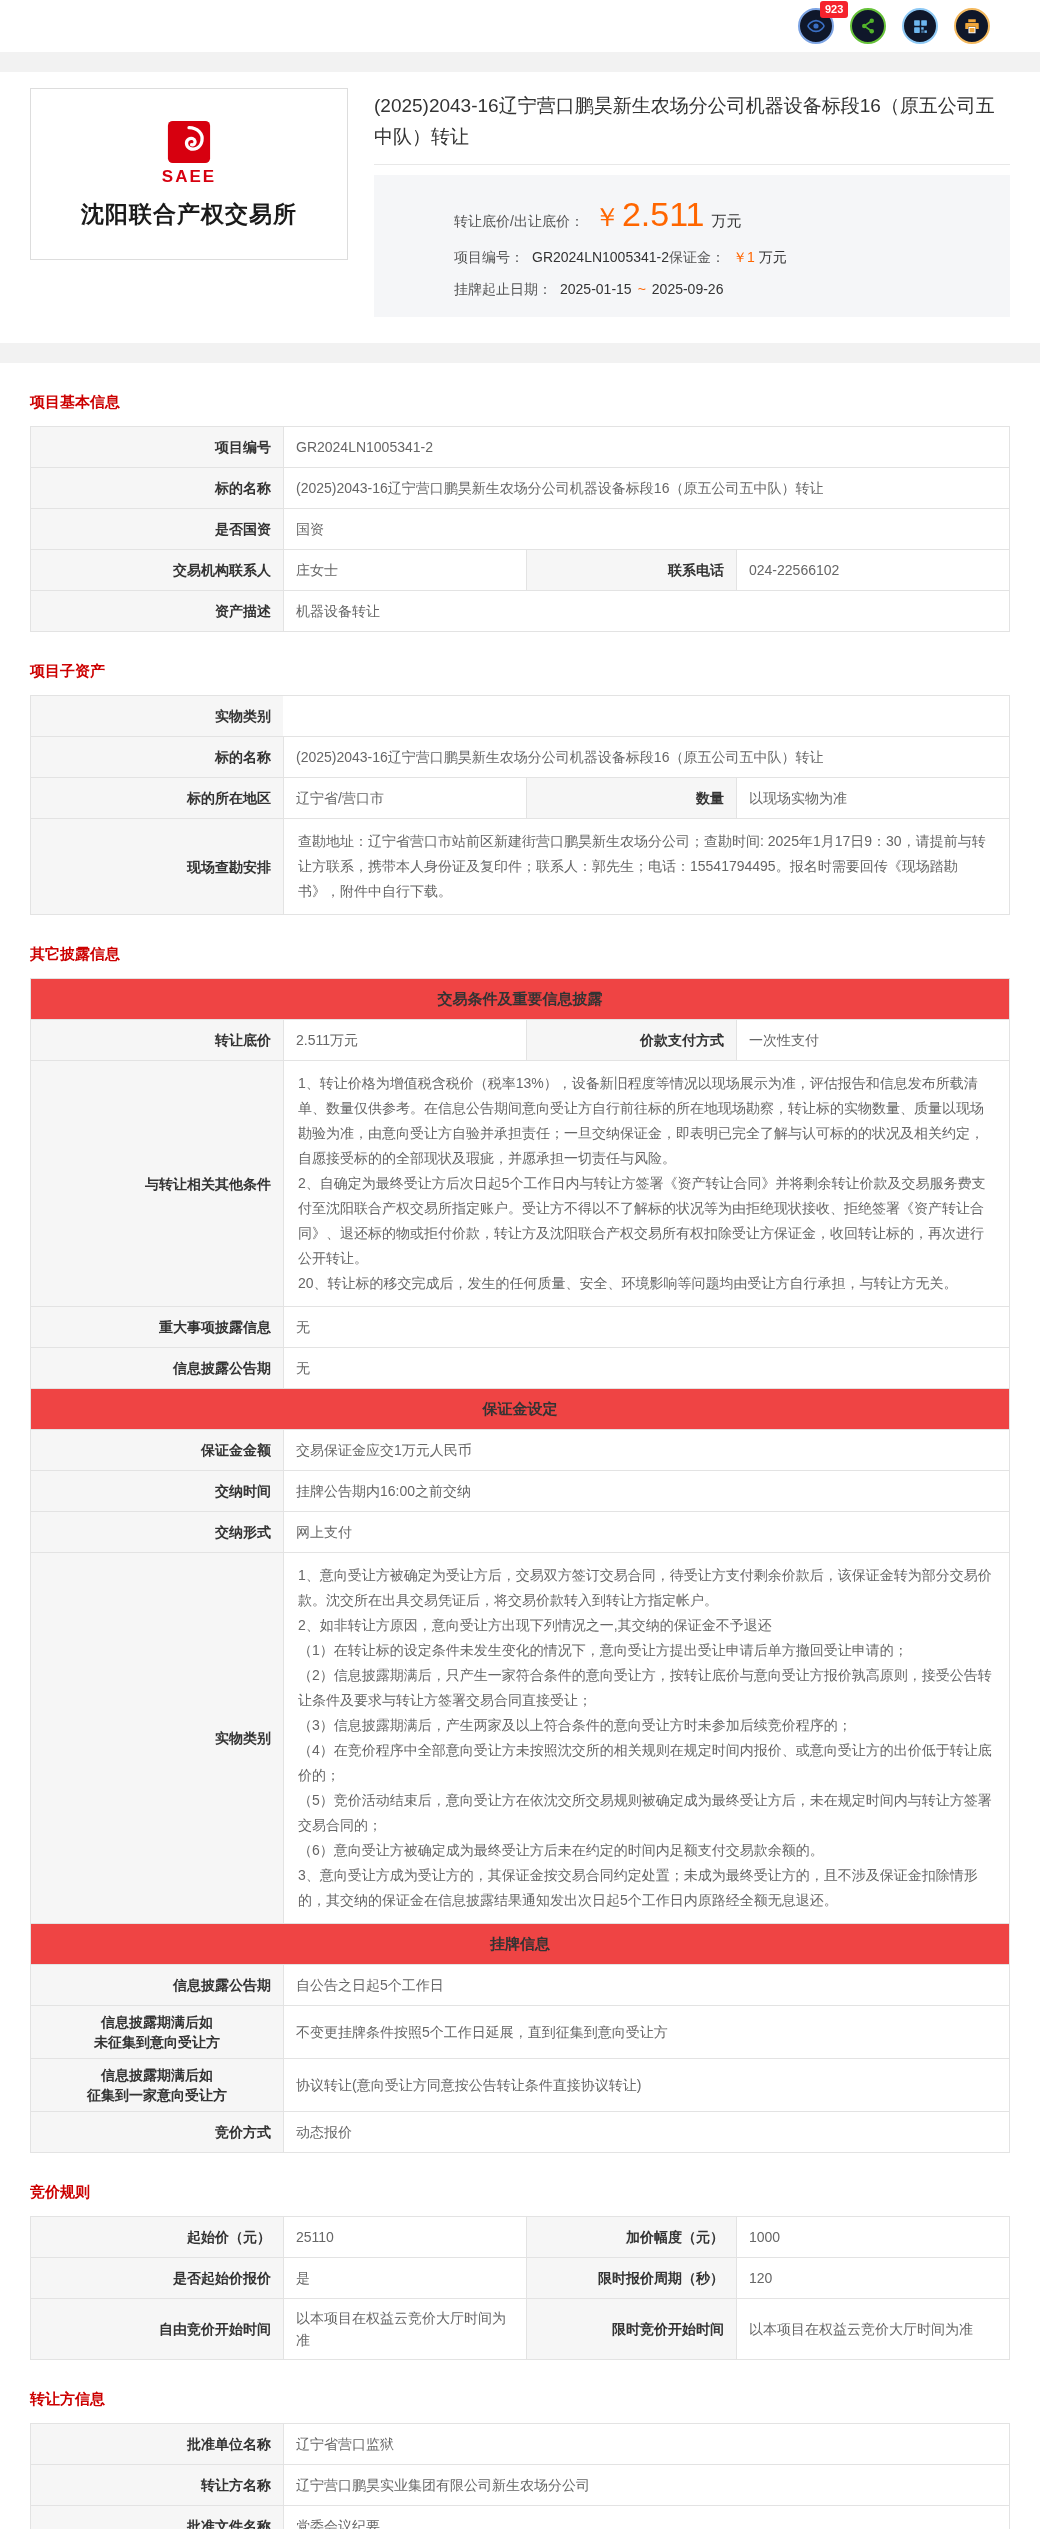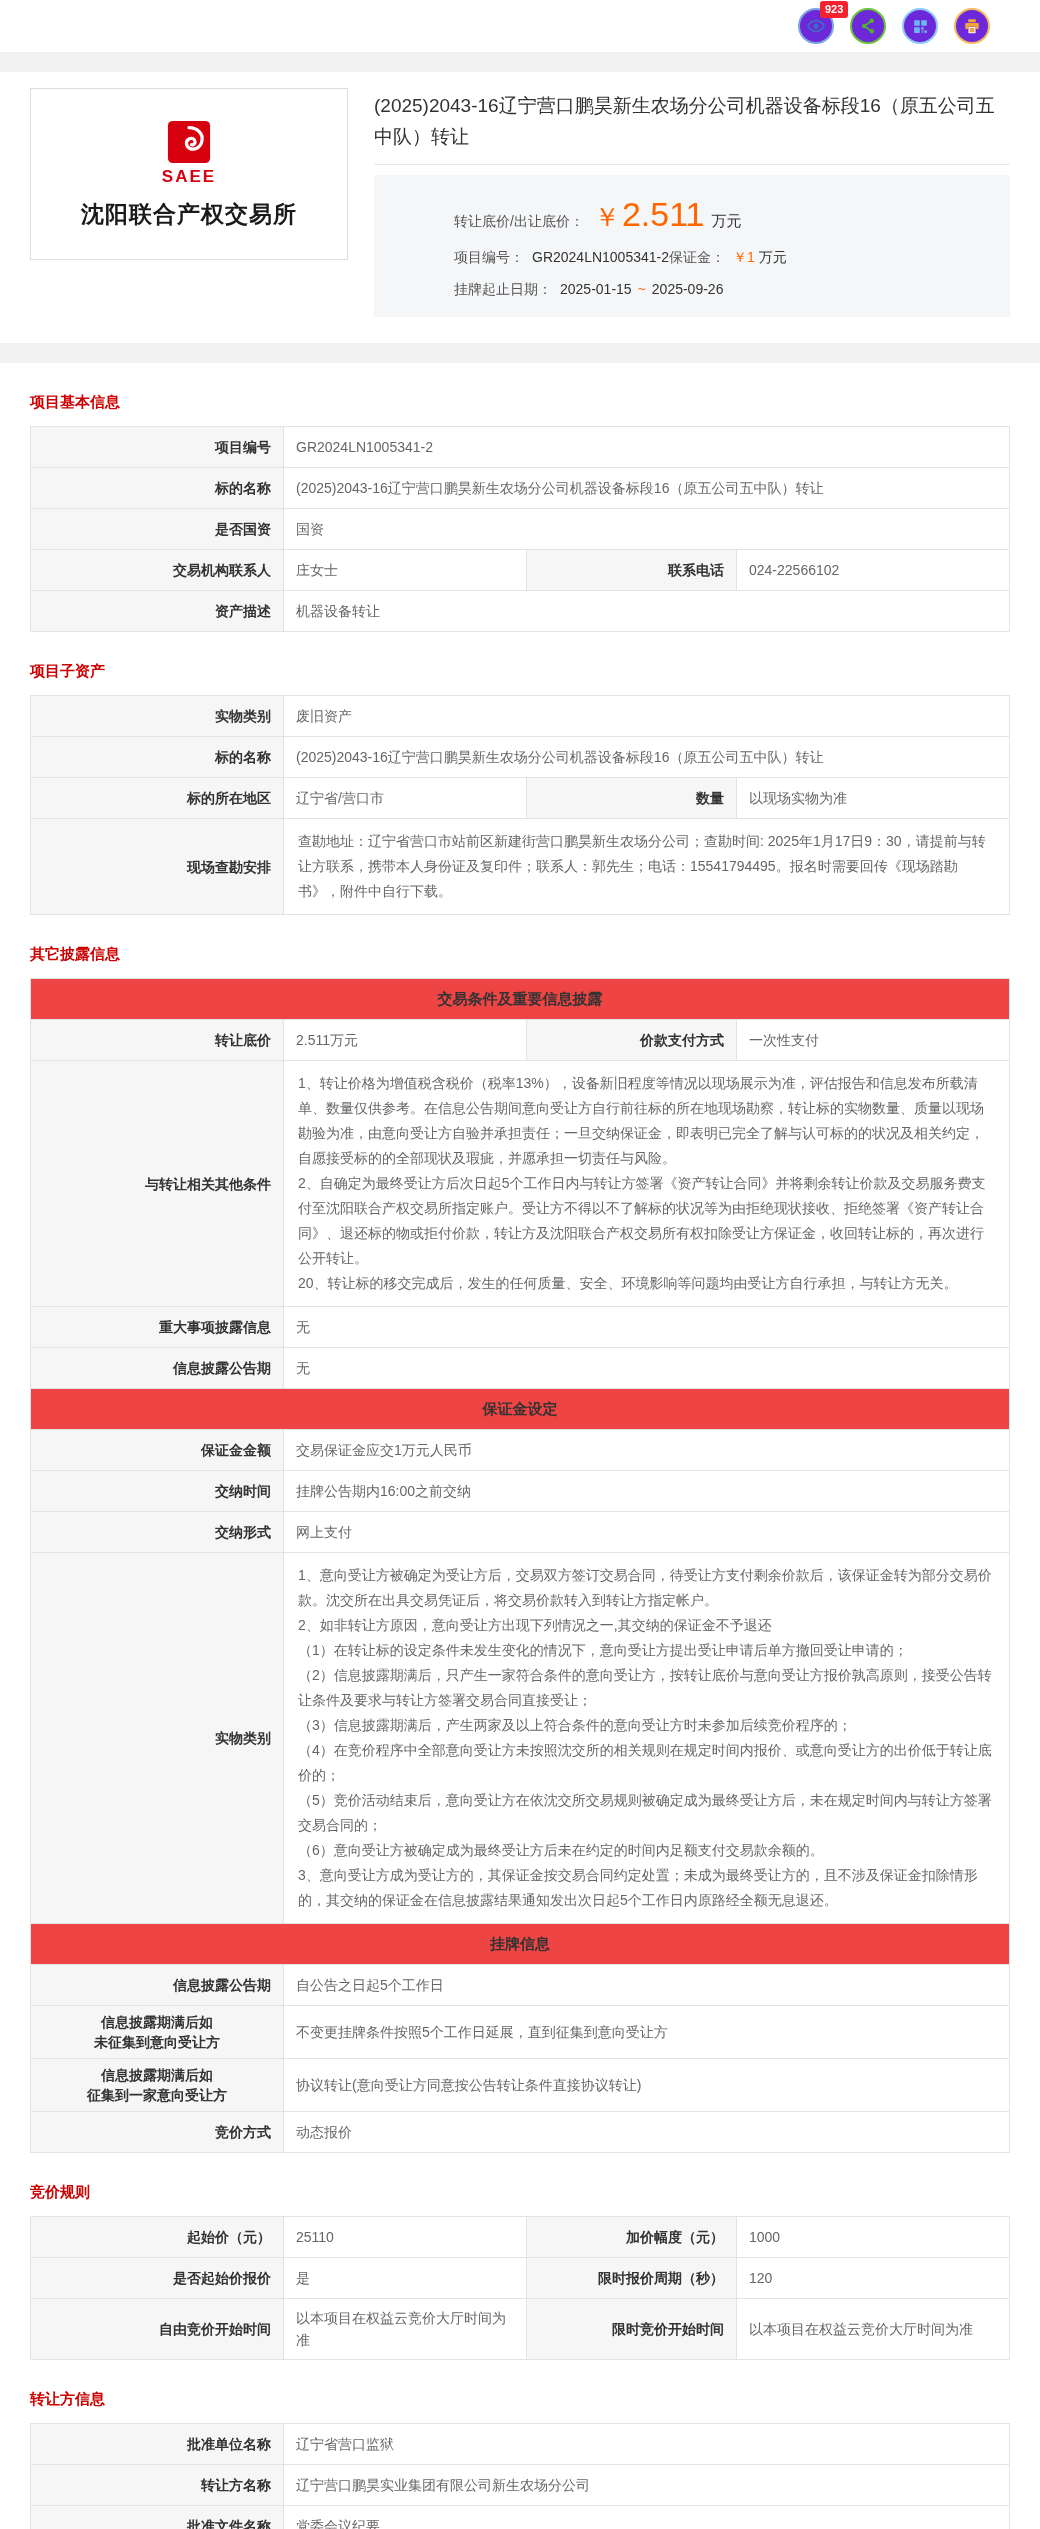--- a/index.html
+++ b/index.html
@@ -1,20 +1,20 @@
 <!DOCTYPE html>
 <html><head>
 <meta charset="utf-8">
 <style>
   html,body{margin:0;padding:0;}
   body{width:1040px;background:#ffffff;color:#333;font-family:"Liberation Sans","DejaVu Sans",sans-serif;}
 
   
   .toolbar{height:52px;display:flex;justify-content:flex-end;align-items:center;gap:16px;padding-right:50px;background:#fff;}
-  .icon-btn{width:36px;height:36px;border-radius:50%;border:2px solid;display:flex;align-items:center;justify-content:center;position:relative;background:#6d28d9;cursor:pointer;box-sizing:border-box;}
+  .icon-btn{width:36px;height:36px;border-radius:50%;border:2px solid;display:flex;align-items:center;justify-content:center;position:relative;background:#0f172a;cursor:pointer;box-sizing:border-box;}
   .icon-eye{border-color:#7da4e3;}
   .icon-share{border-color:#67c23a;}
   .icon-qr{border-color:#8ec9f5;}
   .icon-print{border-color:#f3b95f;}
   .badge{position:absolute;top:-9px;left:20px;background:#f5222d;color:#fff;font-size:11px;line-height:1;padding:3px 5px;border-radius:3px;font-weight:bold;}
 
   .gray-band{height:20px;background:#f2f2f2;}
 
   
   .header-card{display:flex;gap:26px;padding:16px 30px 26px;}
@@ -158,21 +158,20 @@
           <div class="cell lbl">资产描述</div>
           <div class="cell val">机器设备转让</div>
         </div>
       </div>
     </div>
     <div class="section">
       <div class="section-title">项目子资产</div>
       <div class="tbl">
         <div class="trow">
           <div class="cell lbl">实物类别</div>
-          <div class="cell val">废旧资产</div>
         </div>
         <div class="trow">
           <div class="cell lbl">标的名称</div>
           <div class="cell val">(2025)2043-16辽宁营口鹏昊新生农场分公司机器设备标段16（原五公司五中队）转让</div>
         </div>
         <div class="trow">
           <div class="cell lbl">标的所在地区</div>
           <div class="cell val fixed">辽宁省/营口市</div>
           <div class="cell lbl lbl2">数量</div>
           <div class="cell val">以现场实物为准</div>

